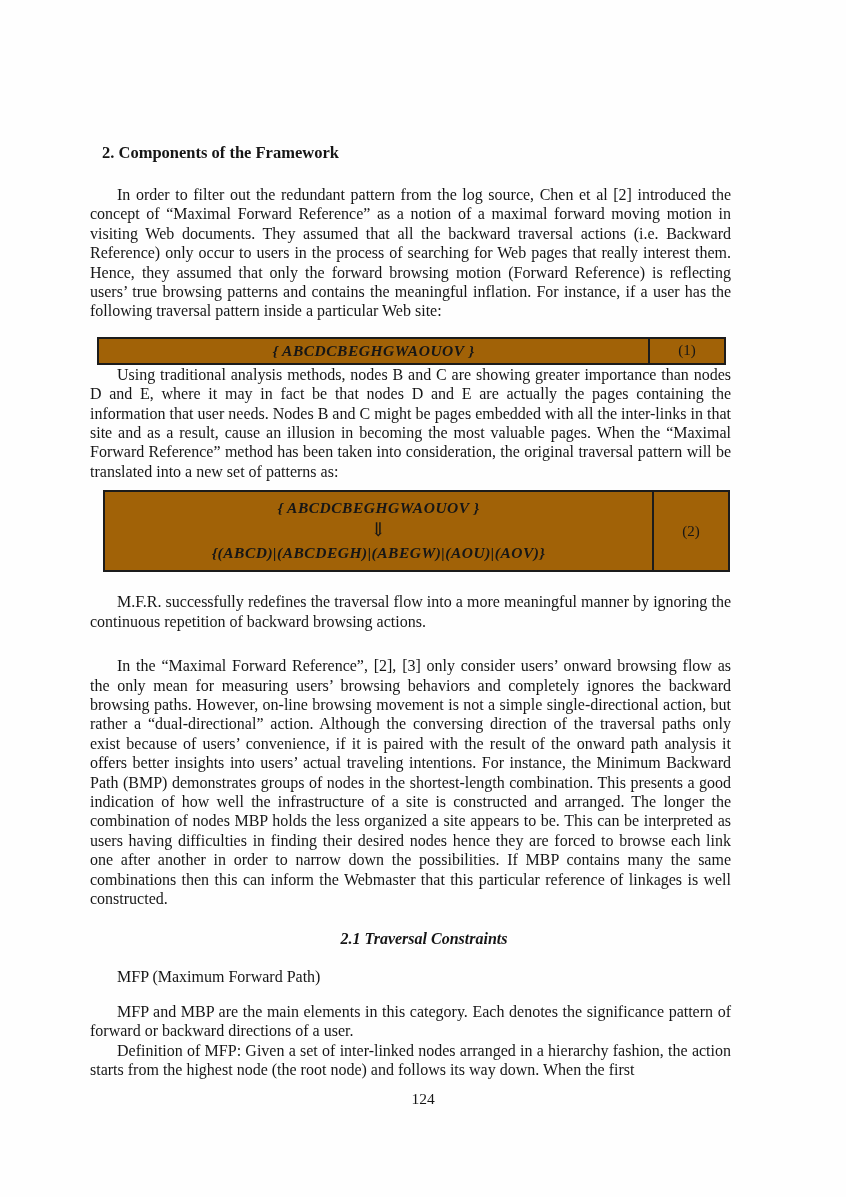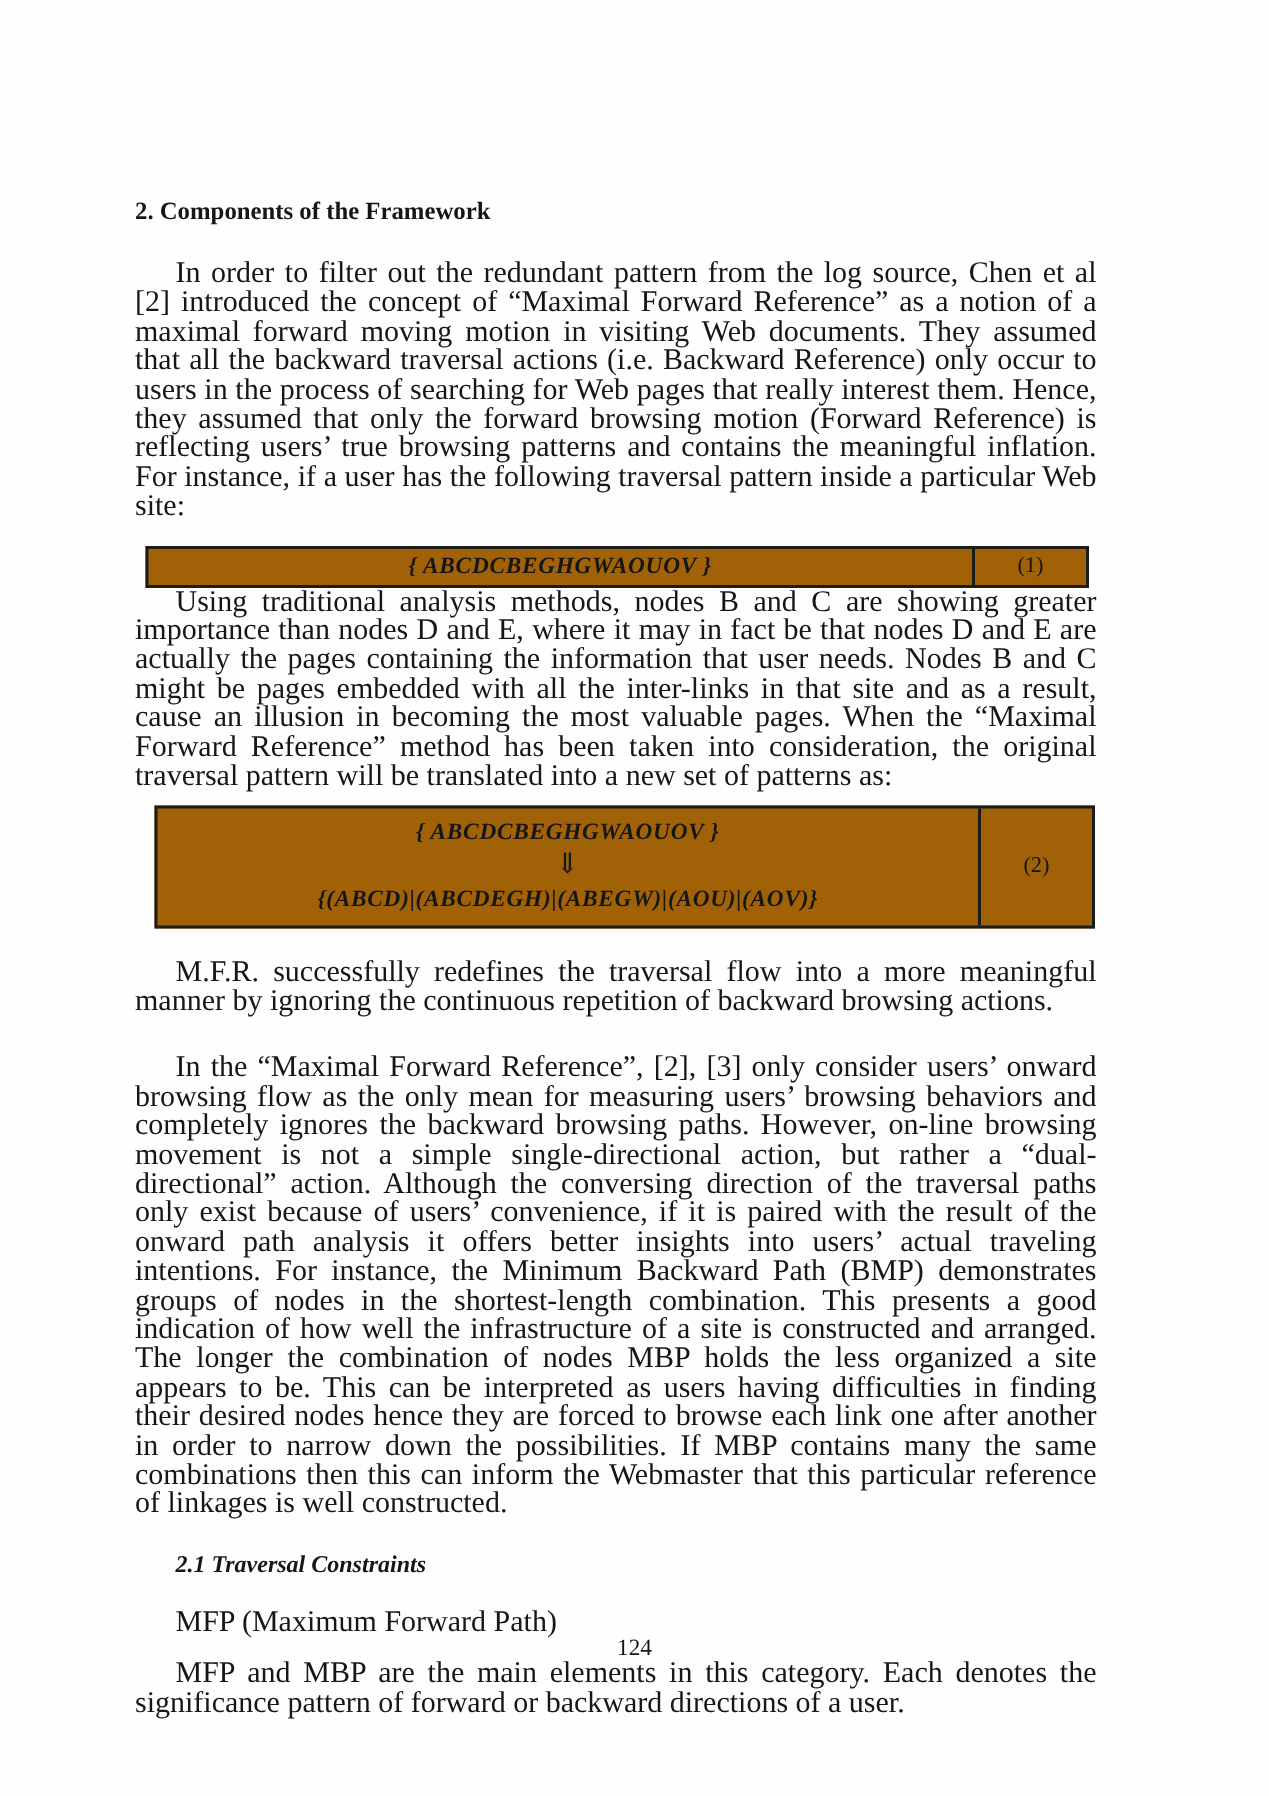--- a/index.html
+++ b/index.html
@@ -16,29 +16,29 @@
     color: #161616;
     overflow: hidden;
   }
   .content {
     position: absolute;
     left: 90px;
     top: 0;
     width: 641px;
   }
   .sec-heading {
-    margin: 0;
+    margin: 12px;
     padding-top: 131px;
     font-size: 16.5px;
     font-weight: bold;
     line-height: 20px;
   }
   .para {
     margin: 0;
-    font-size: 20px;
+    font-size: 16px;
     line-height: 19.4px;
     text-align: justify;
     text-indent: 27px;
   }
   .p1 { margin-top: 22px; }
   .p2 { }
   .p3 { margin-top: 20px; }
   .p4 { margin-top: 25px; }
   .p5 { margin-top: 15px; }
   .mfp-title { margin-top: 18px; }
@@ -92,20 +92,21 @@
     line-height: 22px;
   }
   .eq2 .eq-res { line-height: 22px; }
   .sub-heading {
     margin: 21px 0 0 0;
     font-size: 16px;
     font-weight: bold;
     font-style: italic;
     line-height: 20px;
     text-indent: 27px;
+    text-align: center;
   }
   .footer-pagenum {
     position: absolute;
     left: 0;
     right: 0;
     top: 1089px;
     text-align: center;
     font-size: 15.5px;
     line-height: 19px;
   }
@@ -139,17 +140,18 @@
     <p class="para p3">M.F.R. successfully redefines the traversal flow into a more meaningful manner by ignoring the continuous repetition of backward browsing actions.</p>
 
     <p class="para p4">In the “Maximal Forward Reference”, [2], [3] only consider users’ onward browsing flow as the only mean for measuring users’ browsing behaviors and completely ignores the backward browsing paths. However, on-line browsing movement is not a simple single-directional action, but rather a “dual-directional” action. Although the conversing direction of the traversal paths only exist because of users’ convenience, if it is paired with the result of the onward path analysis it offers better insights into users’ actual traveling intentions. For instance, the Minimum Backward Path (BMP) demonstrates groups of nodes in the shortest-length combination. This presents a good indication of how well the infrastructure of a site is constructed and arranged. The longer the combination of nodes MBP holds the less organized a site appears to be. This can be interpreted as users having difficulties in finding their desired nodes hence they are forced to browse each link one after another in order to narrow down the possibilities. If MBP contains many the same combinations then this can inform the Webmaster that this particular reference of linkages is well constructed.</p>
 
     <h3 class="sub-heading">2.1 Traversal Constraints</h3>
 
     <p class="para mfp-title">MFP (Maximum Forward Path)</p>
 
     <p class="para p5">MFP and MBP are the main elements in this category. Each denotes the significance pattern of forward or backward directions of a user.</p>
 
+    <p class="para mfp-def">Definition of MFP: Given a set of inter-linked nodes arranged in a hierarchy fashion, the action starts from the highest node (the root node) and follows its way down. When the first</p>
 
   </div>
 
   <div class="footer-pagenum">124</div>
 </div>
 
 </body></html>

